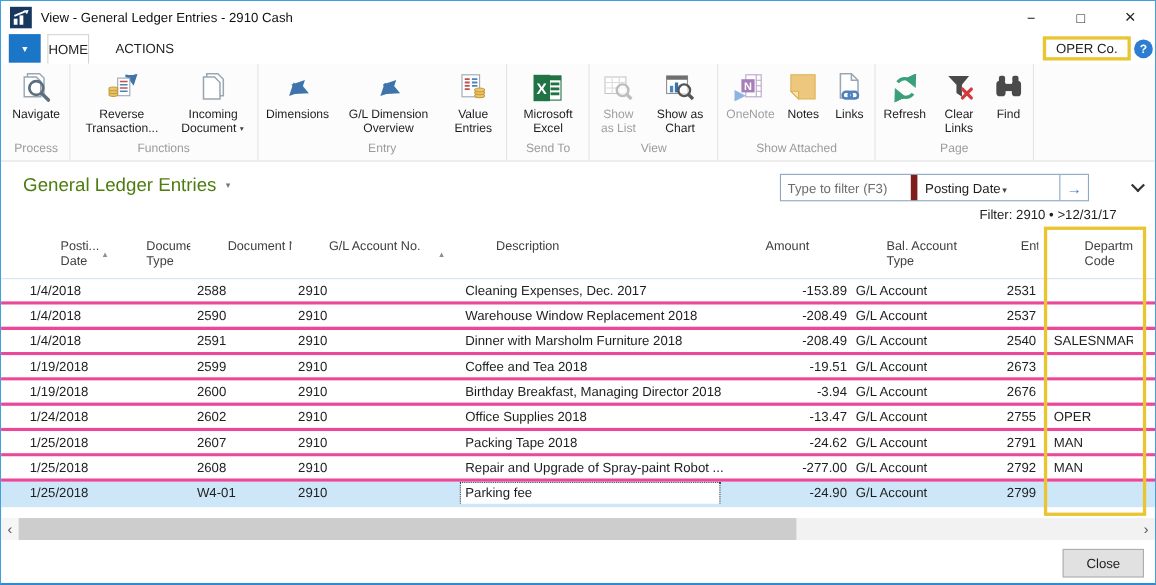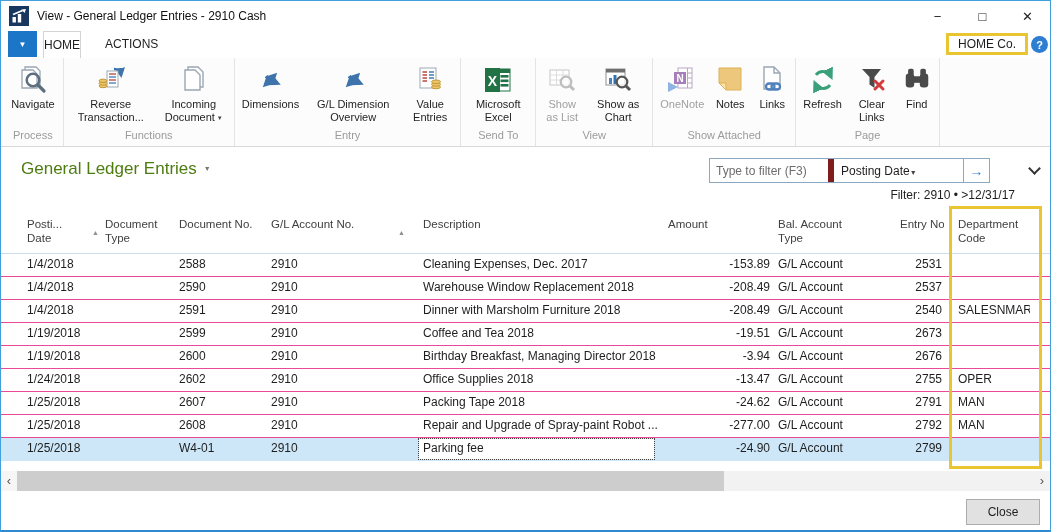--- a/index.html
+++ b/index.html
@@ -61,28 +61,28 @@
   .expand-chevron::after { content:""; position:absolute; left:1px; top:0; width:7px; height:7px;
                            border-right:2px solid #333; border-bottom:2px solid #333; transform:rotate(45deg); }
   .filter-status { position:absolute; right:35px; top:41px; font-size:12px; color:#1e1e1e; }
 
   
   .grid-row { display:grid; grid-template-columns:78px 74px 92px 152px 245px 110px 122px 50px 86px;
               padding-left:20px; }
   .thead { position:absolute; top:212px; left:0; right:0; height:41px; border-bottom:1px solid #cddcec;
            background:#fff; }
   .hcell { position:relative; font-size:11.5px; color:#404040; line-height:14px; padding:4px 8px 0 6px;
-           white-space:nowrap; overflow:hidden; }
+           white-space:nowrap; overflow:hidden;margin-left:28px; }
   .hcell.right { padding-right:2px; }
   .hcell.dept { padding-left:14px; }
   .sort-arrow { position:absolute; font-size:7px; color:#8f8f8f; }
   .sort-c0 { right:0; top:13px; }
   .sort-c3 { right:12px; top:13px; }
   .tbody { position:absolute; top:253px; left:0; right:0; }
-  .trow { height:23px; border-bottom:1px solid #ec4899; background:#fff; }
+  .trow { height:23px; border-bottom:3px solid #ec4899; background:#fff; }
   .trow.selected { background:#cde7f8; border-bottom-color:#cde7f8; }
   .cell { font-size:12px; color:#1e1e1e; line-height:21px; padding:0 8px 0 6px;
           white-space:nowrap; overflow:hidden; }
   .cell:nth-child(6), .cell:nth-child(8) { text-align:right; padding-right:2px; }
   .cell:nth-child(9) { padding-left:14px; }
   .editcell { display:block; height:20px; line-height:19px; margin:1px 0 0 -4px; padding:0 4px;
               background:#fff; outline:1px dotted #444; }
   .dept-highlight { position:absolute; left:948px; top:205px; width:93px; height:263px;
                     border:3px solid #e9c531; pointer-events:none; z-index:5; }
 
@@ -134,21 +134,21 @@
       <span class="win-ctl">−</span>
       <span class="win-ctl">□</span>
       <span class="win-ctl">✕</span>
     </span>
   </div>
 
   <div class="tabrow">
     <div class="app-menu">▼</div>
     <div class="tab active">HOME</div>
     <div class="tab plain">ACTIONS</div>
-    <div class="chain-badge">HOME Co.</div>
+    <div class="chain-badge">OPER Co.</div>
     <div class="help-icon">?</div>
   </div>
 
   <div class="ribbon">
 
     <div class="rgroup">
       <div class="rbuttons">
         <div class="rbtn">
           <span class="ricon">
             <svg viewBox="0 0 32 32" width="32" height="32">

